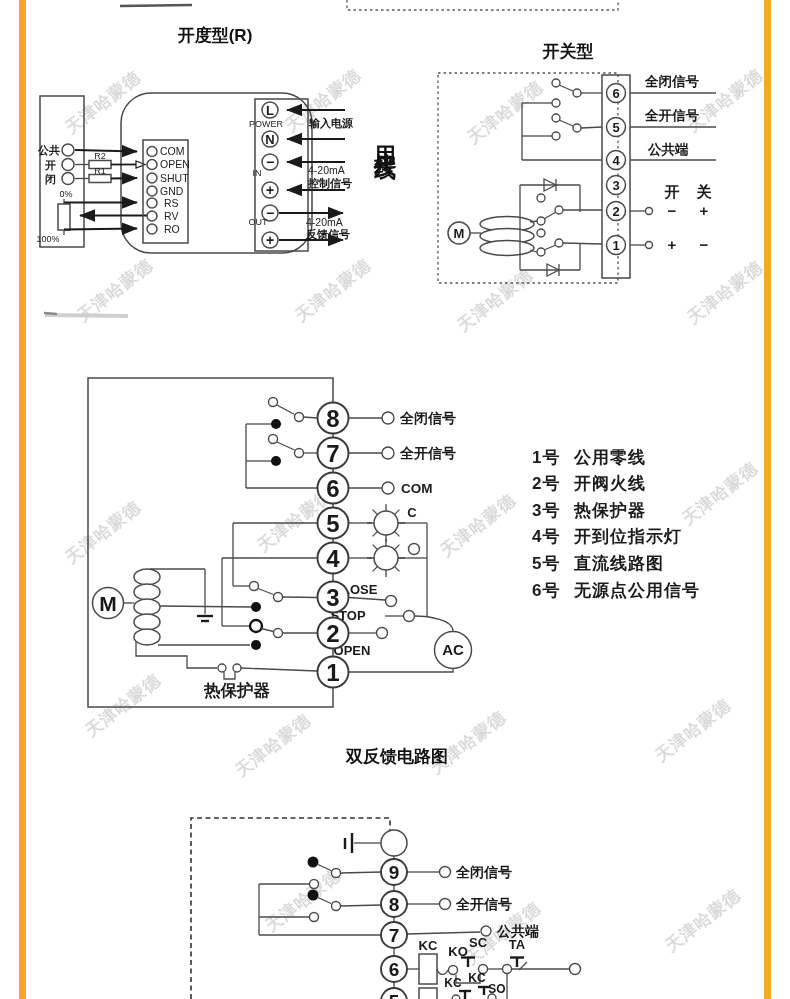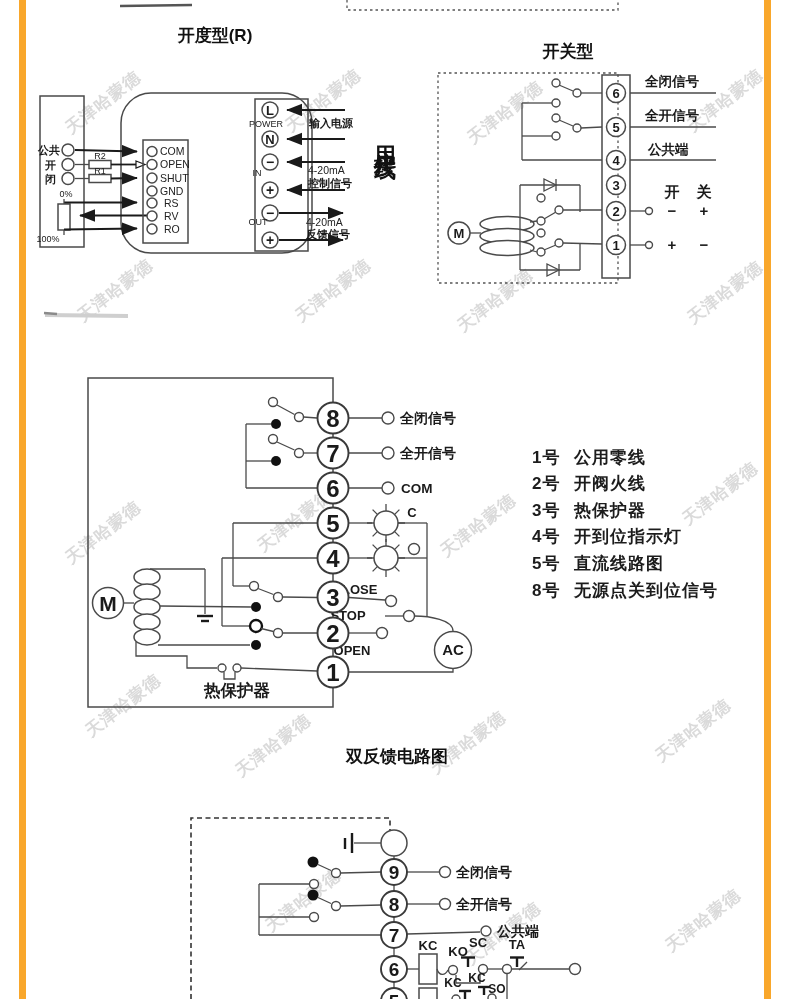--- a/index.html
+++ b/index.html
@@ -89,22 +89,22 @@
       </div>
     <div class="lgrow">
         <span class="no">4号</span>
         <span>开到位指示灯</span>
       </div>
     <div class="lgrow">
         <span class="no">5号</span>
         <span>直流线路图</span>
       </div>
     <div class="lgrow">
-        <span class="no">8号</span>
-        <span>无源点关到位信号</span>
+        <span class="no">6号</span>
+        <span>无源点公用信号</span>
       </div>
   </div>
 
   <svg width="790" height="999" viewBox="0 0 790 999">
     <defs>
       <marker id="ar" markerWidth="10" markerHeight="8" refX="8.5" refY="3.5" orient="auto">
         <path d="M0,0 L9,3.5 L0,7 Z" fill="#1a1a1a"></path>
       </marker>
     </defs>
 

